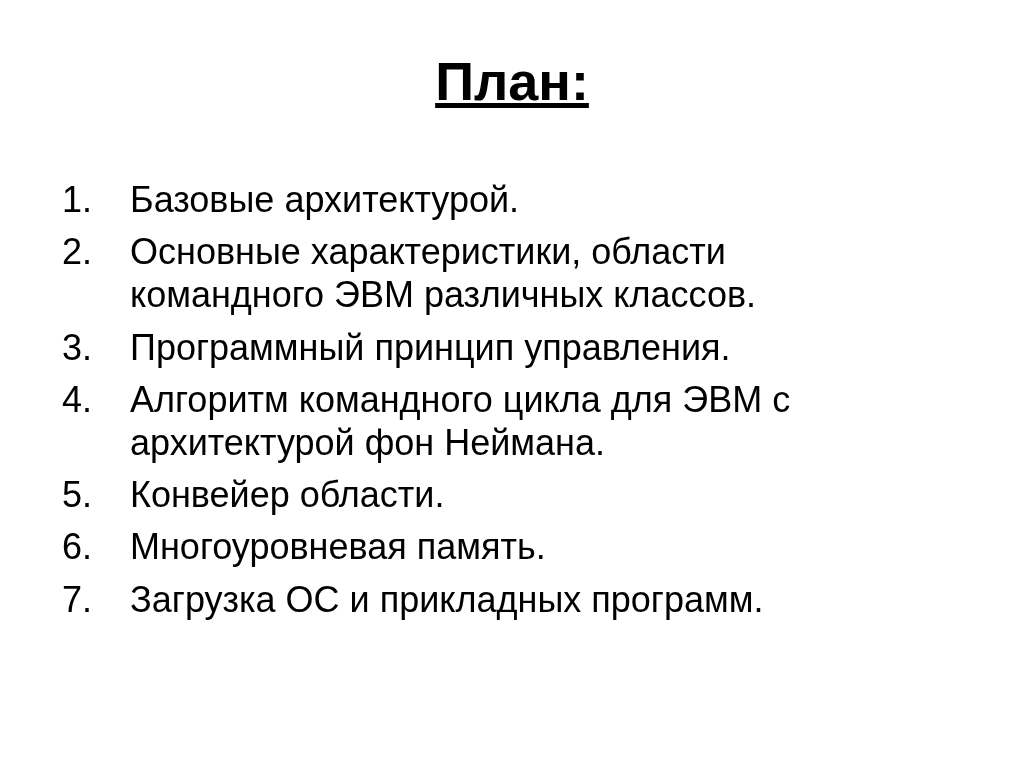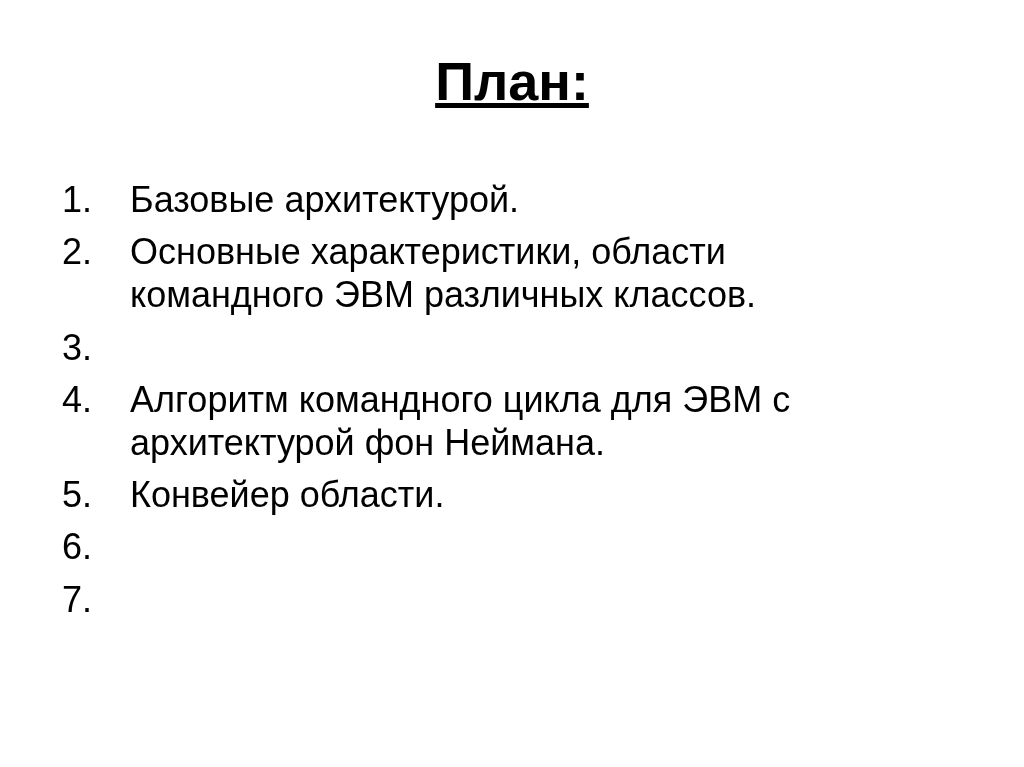--- a/index.html
+++ b/index.html
@@ -69,29 +69,32 @@
     <li class="plan-item">
       <span class="plan-num">1.</span>
       <span class="plan-text">Базовые архитектурой.</span>
     </li>
     <li class="plan-item">
       <span class="plan-num">2.</span>
       <span class="plan-text">Основные характеристики, области командного ЭВМ различных классов.</span>
     </li>
     <li class="plan-item">
       <span class="plan-num">3.</span>
+      <span class="plan-text">Программный принцип управления.</span>
     </li>
     <li class="plan-item">
       <span class="plan-num">4.</span>
       <span class="plan-text">Алгоритм командного цикла для ЭВМ с архитектурой фон Неймана.</span>
     </li>
     <li class="plan-item">
       <span class="plan-num">5.</span>
       <span class="plan-text">Конвейер области.</span>
     </li>
     <li class="plan-item">
       <span class="plan-num">6.</span>
+      <span class="plan-text">Многоуровневая память.</span>
     </li>
     <li class="plan-item">
       <span class="plan-num">7.</span>
+      <span class="plan-text">Загрузка ОС и прикладных программ.</span>
     </li>
   </ol>
 </div>
 
 </body></html>

